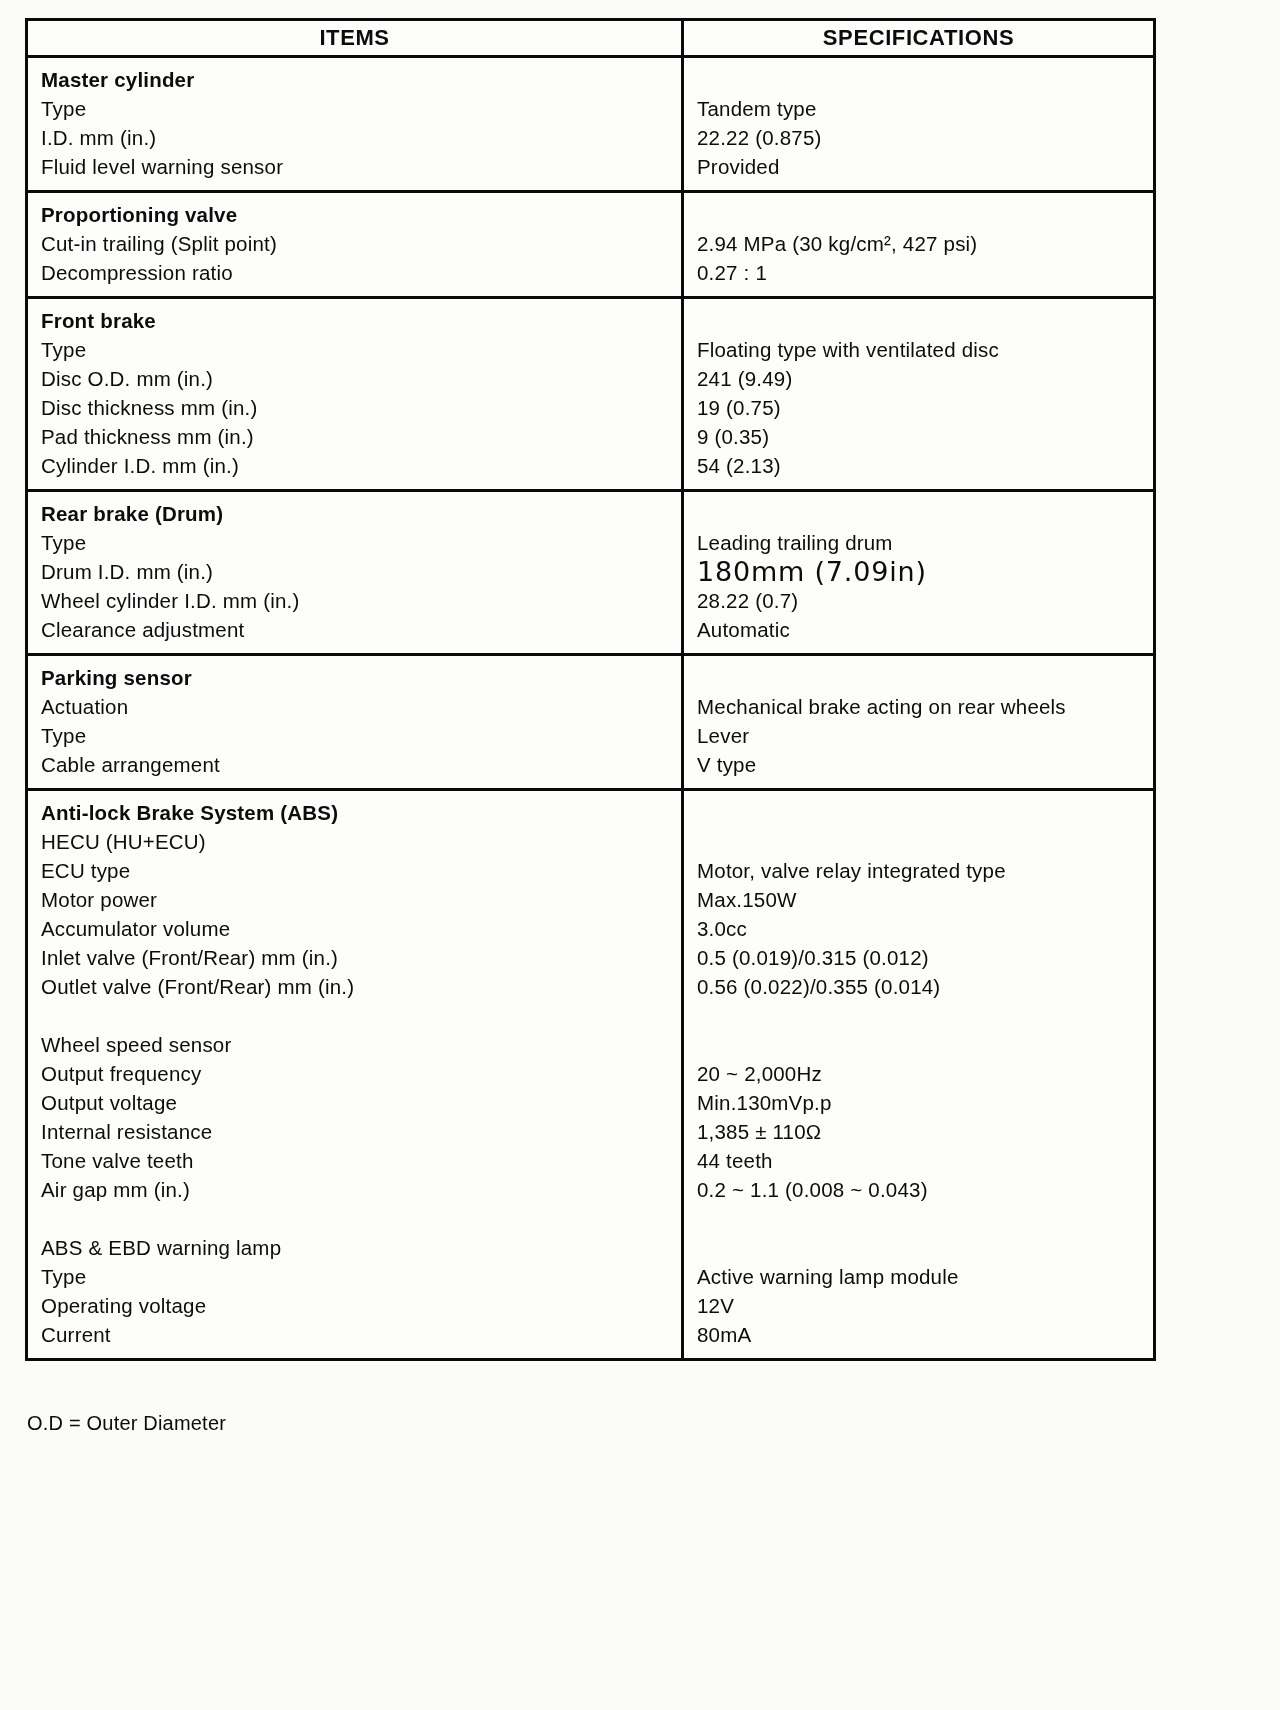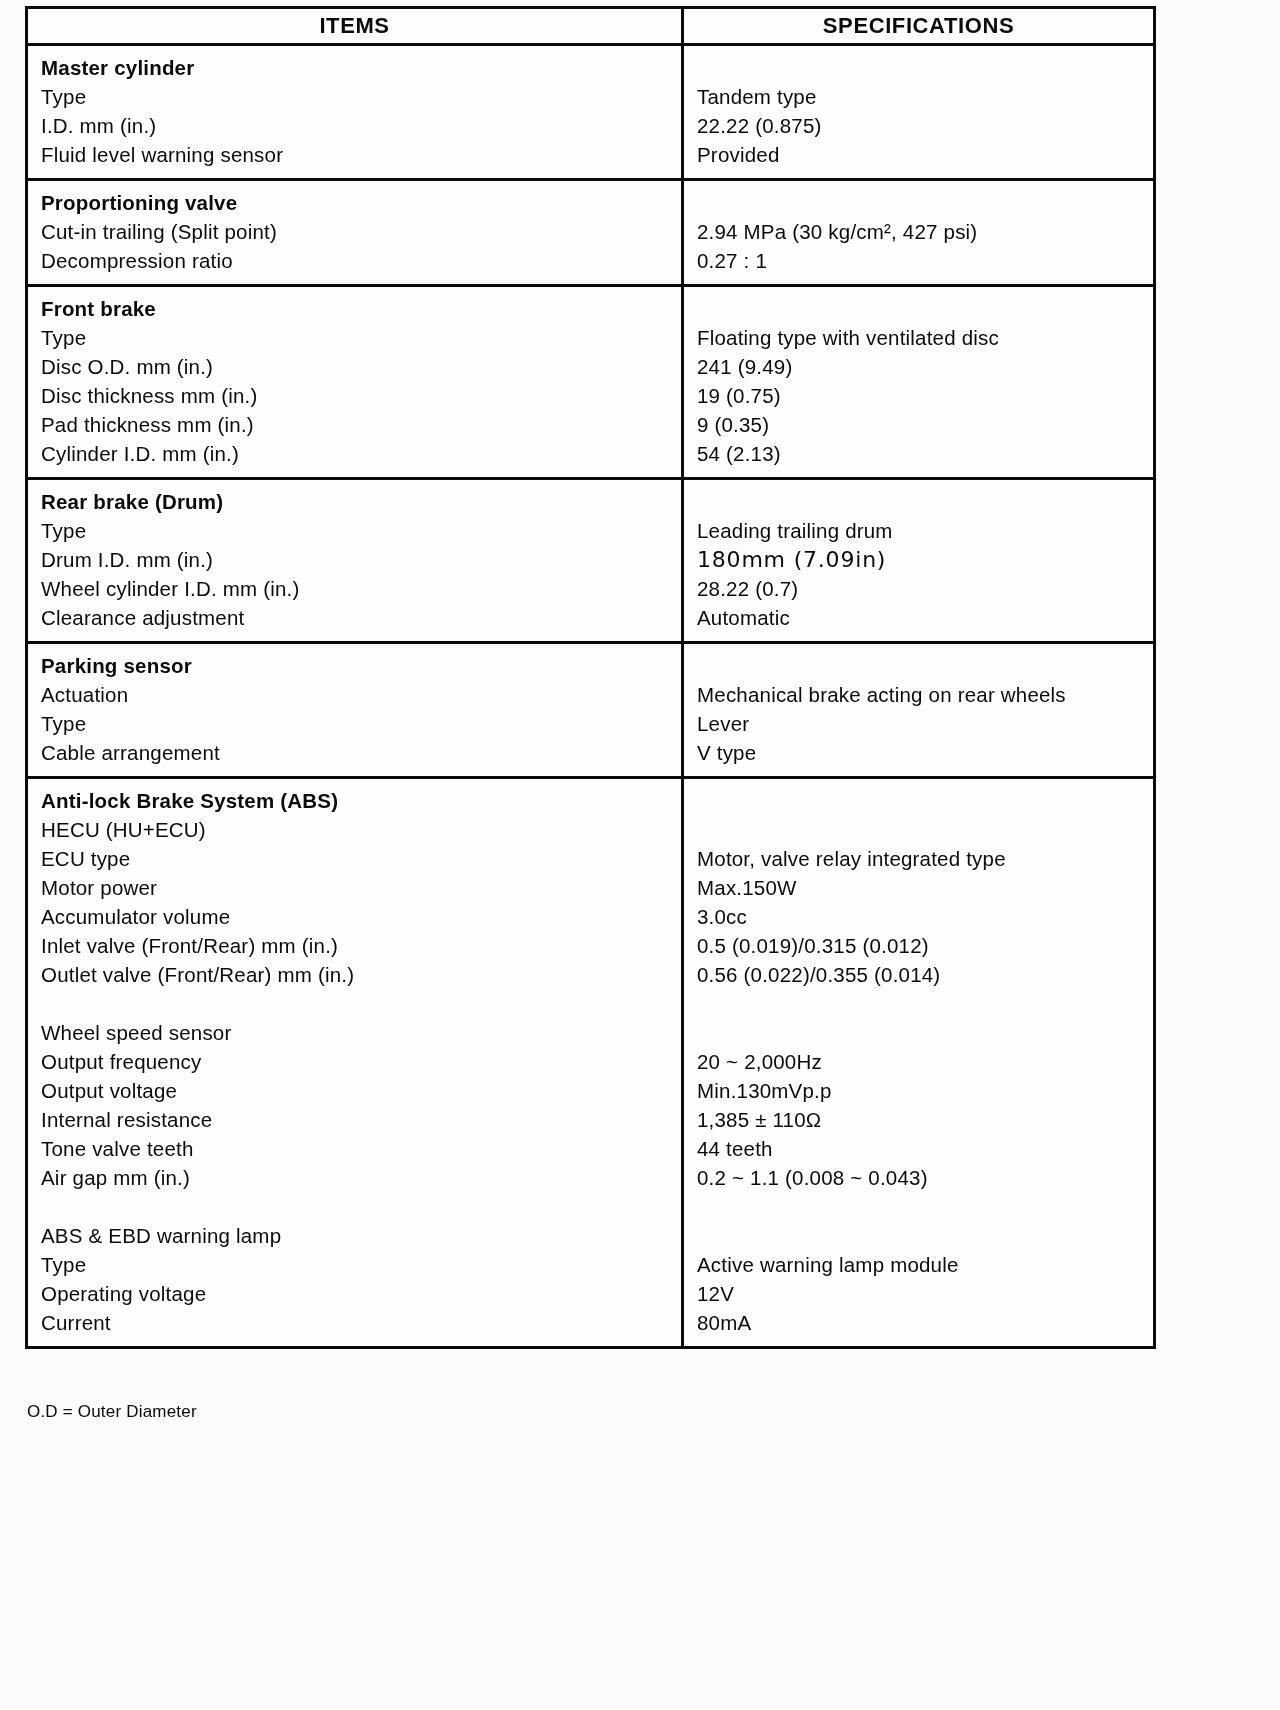--- a/index.html
+++ b/index.html
@@ -3,21 +3,21 @@
 <meta charset="utf-8">
 <style>
   * { box-sizing: border-box; margin: 0; padding: 0; }
   html, body {
     width: 1280px;
     background: #fbfbf9;
     color: #0c0c0c;
     font-family: "Liberation Sans", sans-serif;
   }
   body { height: 1710px; overflow: hidden; }
-  .page { padding: 6px 0 0 25px; }
+  .page { padding: 18px 0 0 25px; }
 
   table.spec-table {
     border-collapse: collapse;
     width: 1131px;
     background: #fdfdfb;
   }
   table.spec-table,
   table.spec-table th,
   table.spec-table td {
     border: 3px solid #0a0a0a;
@@ -38,29 +38,29 @@
   .line {
     line-height: 29px;
     min-height: 29px;
     font-size: 20.5px;
     letter-spacing: 0.2px;
     white-space: nowrap;
   }
   .section-title { font-weight: bold; }
   .spec-value.large-spec {
     font-family: "DejaVu Sans", sans-serif;
-    font-size: 22px;
+    font-size: 27px;
     letter-spacing: 0.8px;
   }
   .notes {
     margin-top: 46px;
     padding-left: 2px;
   }
   .note-line {
-    font-size: 17px;
+    font-size: 20px;
     line-height: 33px;
     letter-spacing: 0.2px;
   }
 </style>
 </head>
 <body>
 
 <div class="page">
 
   <table class="spec-table">

